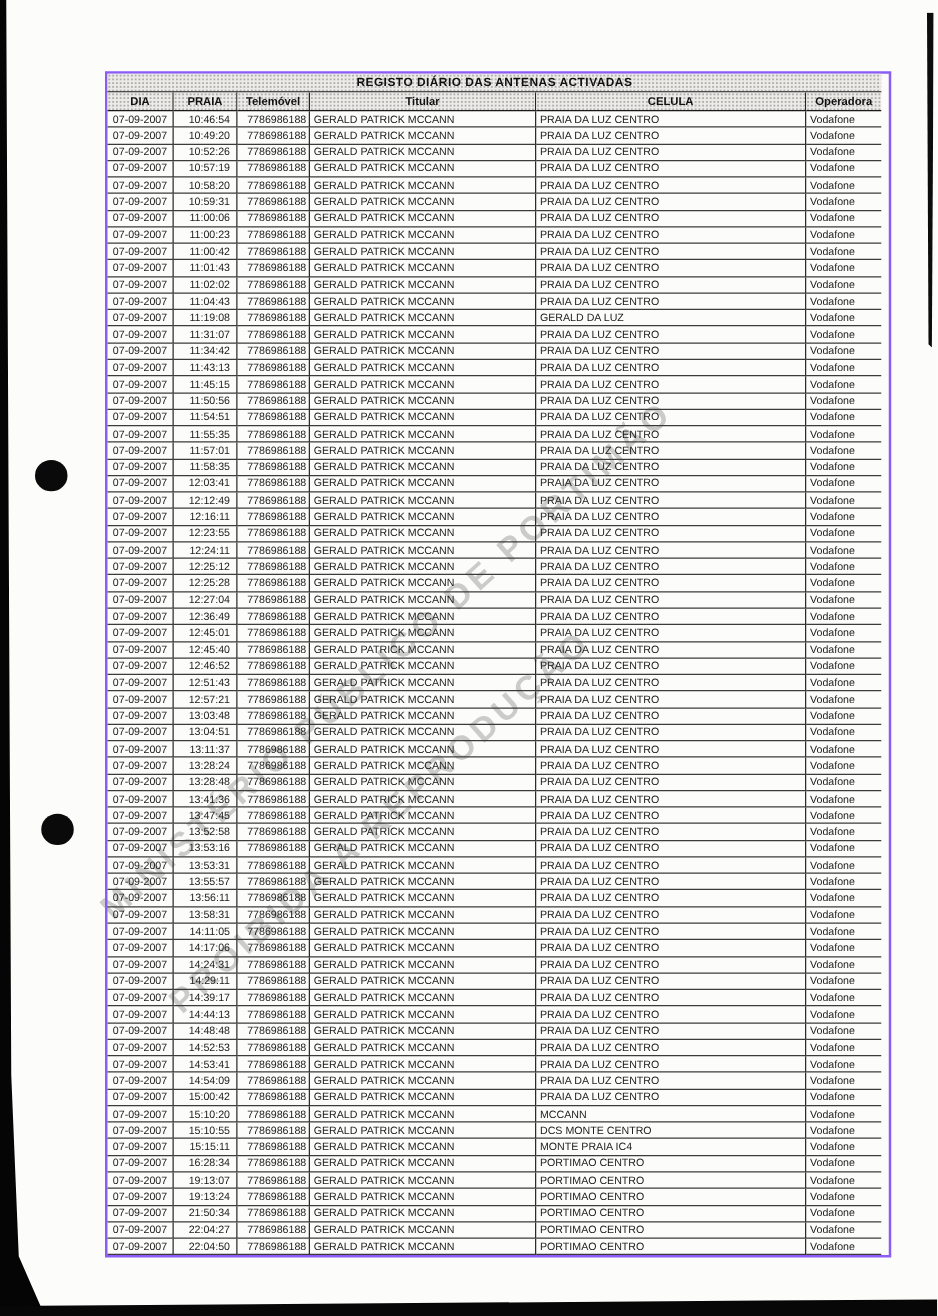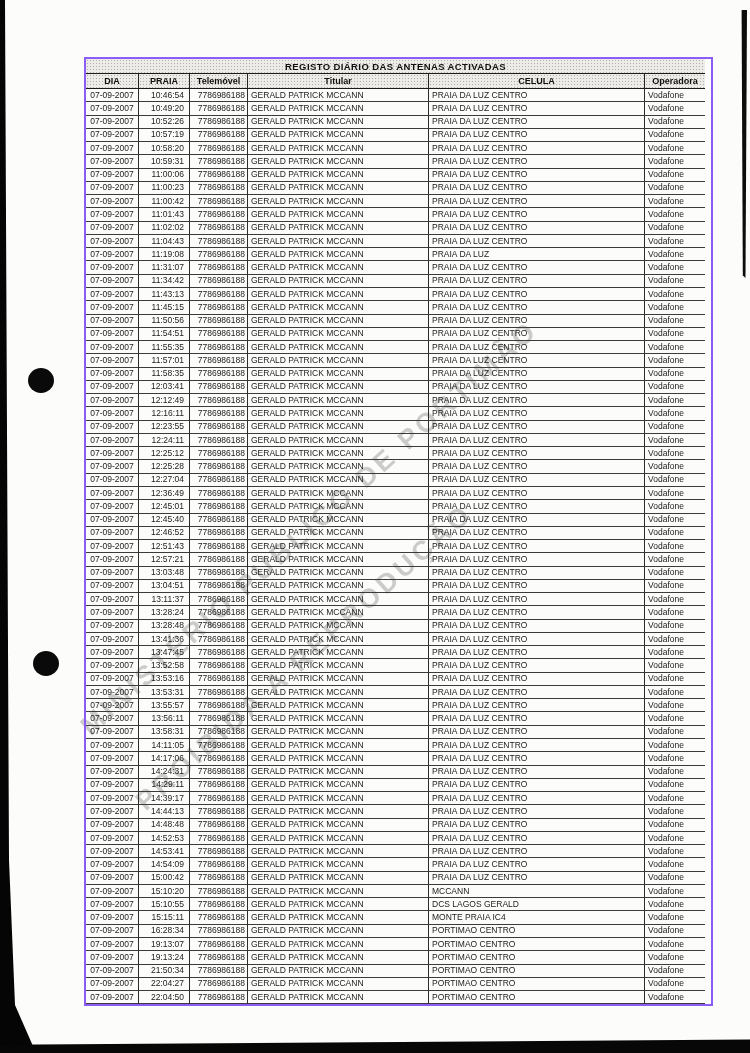--- a/index.html
+++ b/index.html
@@ -160,21 +160,21 @@
       <div class="cell c0">07-09-2007</div>
       <div class="cell c1">11:04:43</div>
       <div class="cell c2">7786986188</div>
       <div class="cell c3">GERALD PATRICK MCCANN</div>
       <div class="cell c4">PRAIA DA LUZ CENTRO</div>
       <div class="cell c5 lastcol">Vodafone</div>
       <div class="cell c0">07-09-2007</div>
       <div class="cell c1">11:19:08</div>
       <div class="cell c2">7786986188</div>
       <div class="cell c3">GERALD PATRICK MCCANN</div>
-      <div class="cell c4">PRAIA DA LUZ</div>
+      <div class="cell c4">GERALD DA LUZ</div>
       <div class="cell c5 lastcol">Vodafone</div>
       <div class="cell c0">07-09-2007</div>
       <div class="cell c1">11:31:07</div>
       <div class="cell c2">7786986188</div>
       <div class="cell c3">GERALD PATRICK MCCANN</div>
       <div class="cell c4">PRAIA DA LUZ CENTRO</div>
       <div class="cell c5 lastcol">Vodafone</div>
       <div class="cell c0">07-09-2007</div>
       <div class="cell c1">11:34:42</div>
       <div class="cell c2">7786986188</div>
@@ -454,21 +454,21 @@
       <div class="cell c0">07-09-2007</div>
       <div class="cell c1">15:10:20</div>
       <div class="cell c2">7786986188</div>
       <div class="cell c3">GERALD PATRICK MCCANN</div>
       <div class="cell c4">MCCANN</div>
       <div class="cell c5 lastcol">Vodafone</div>
       <div class="cell c0">07-09-2007</div>
       <div class="cell c1">15:10:55</div>
       <div class="cell c2">7786986188</div>
       <div class="cell c3">GERALD PATRICK MCCANN</div>
-      <div class="cell c4">DCS LAGOS GERALD</div>
+      <div class="cell c4">DCS MONTE CENTRO</div>
       <div class="cell c5 lastcol">Vodafone</div>
       <div class="cell c0">07-09-2007</div>
       <div class="cell c1">15:15:11</div>
       <div class="cell c2">7786986188</div>
       <div class="cell c3">GERALD PATRICK MCCANN</div>
       <div class="cell c4">MONTE PRAIA IC4</div>
       <div class="cell c5 lastcol">Vodafone</div>
       <div class="cell c0">07-09-2007</div>
       <div class="cell c1">16:28:34</div>
       <div class="cell c2">7786986188</div>

